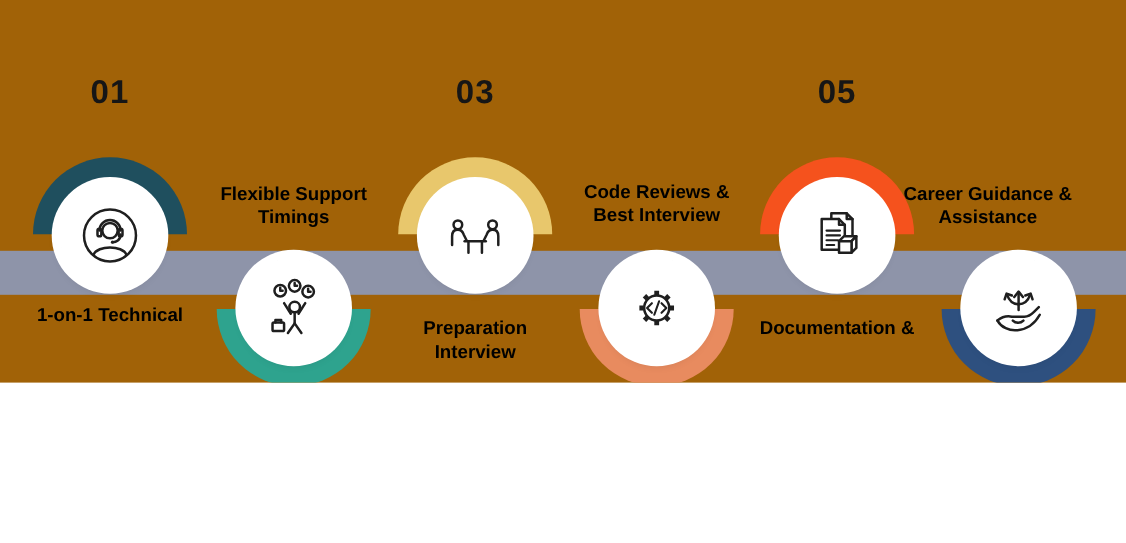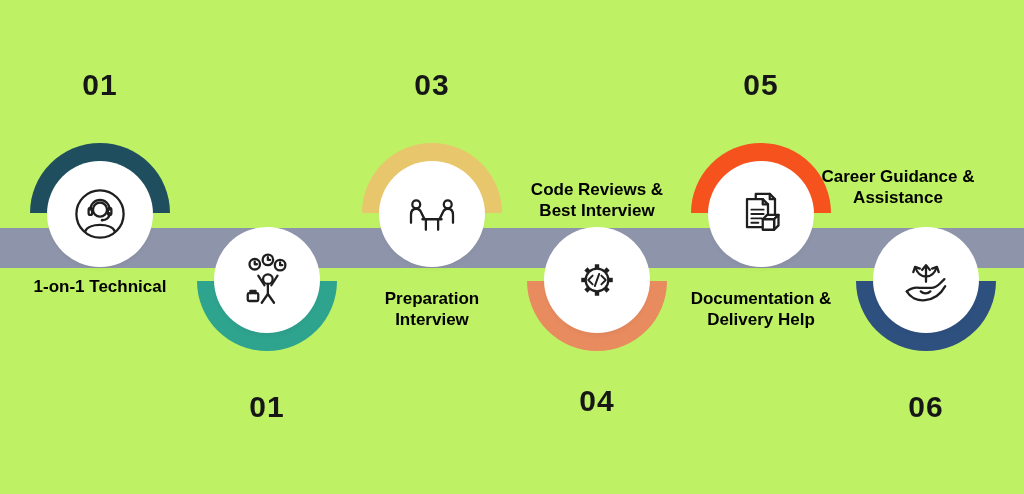--- a/index.html
+++ b/index.html
@@ -1,21 +1,21 @@
 <!DOCTYPE html>
 <html><head>
 <meta charset="utf-8">
 <style>
   html, body { margin: 0; padding: 0; background: #ffffff; }
   body { font-family: "Liberation Sans", "DejaVu Sans", sans-serif; }
   .canvas {
     position: relative;
     width: 1024px;
-    height: 494px;
-    background: #bef264;
+    height: 348px;
+    background: #a16207;
     overflow: hidden;
     text-decoration: underline;
   }
   .band {
     position: absolute;
     left: 0; top: 228px;
     width: 1024px; height: 40px;
     z-index: 1;
   }
   .arc {
@@ -81,20 +81,24 @@
       <rect x="19" y="25" width="4" height="8" rx="2"></rect>
       <rect x="41" y="25" width="4" height="8" rx="2"></rect>
       <path d="M43 31 C43 37 38 39 35 39"></path>
       <circle class="dot" cx="34.5" cy="39" r="1.6"></circle>
     </svg>
   </div>
   <div class="step-label" style="left:10px; top:276px;">
     <div>1-on-1 Technical</div>
   </div>
 
+  <div class="step-label" style="left:177px; top:166px;">
+    <div>Flexible Support</div>
+    <div>Timings</div>
+  </div>
   <div class="icon-circle" style="left:221px; top:234px;">
     <svg class="ic" viewBox="0 0 64 64">
       <circle cx="18" cy="14" r="6"></circle>
         <path d="M18 11 V14 H20.5"></path>
       <circle cx="33" cy="9" r="6"></circle>
         <path d="M33 6 V9 H35.5"></path>
       <circle cx="47" cy="15" r="6"></circle>
         <path d="M47 12 V15 H49.5"></path>
       <circle cx="33" cy="31" r="5.5"></circle>
       <path d="M29 38 L22 27 M37 38 L44 27"></path>
@@ -119,21 +123,21 @@
       <path d="M50 26 c-3 0 -5 2 -6 5 l-3 6"></path>
       <path d="M21 38 H43"></path>
       <path d="M25 38 V50 M39 38 V50"></path>
     </svg>
   </div>
   <div class="step-label" style="left:342px; top:288px;">
     <div>Preparation</div>
     <div>Interview</div>
   </div>
 
-  <div class="step-label" style="left:507px; top:179px;">
+  <div class="step-label" style="left:507px; top:164px;">
     <div>Code Reviews &amp;</div>
     <div>Best Interview</div>
   </div>
   <div class="icon-circle" style="left:551px; top:234px;">
     <svg class="ic" viewBox="0 0 64 64">
       <g class="thick">
         <path d="M45.5 32 H50"></path>
         <path d="M41.5 41.5 L44.7 44.7"></path>
         <path d="M32 45.5 V50"></path>
         <path d="M22.5 41.5 L19.3 44.7"></path>
@@ -162,21 +166,20 @@
       <path class="fillw" d="M16 15 H34 L40 21 V47 H16 Z"></path>
       <path d="M34 15 V21 H40"></path>
       <path class="thin" d="M21 27 H35 M21 32 H35 M21 37 H33 M21 42 H29"></path>
       <path class="fillw" d="M34 38 L39 33 H52 L47 38 Z"></path>
       <path class="fillw" d="M47 38 L52 33 V45 L47 50 Z"></path>
       <path class="fillw" d="M34 38 H47 V50 H34 Z"></path>
     </svg>
   </div>
   <div class="step-label" style="left:671px; top:288px;">
     <div>Documentation &amp;</div>
-    <div>Delivery Help</div>
   </div>
 
   <div class="step-label" style="left:808px; top:166px;">
     <div>Career Guidance &amp;</div>
     <div>Assistance</div>
   </div>
   <div class="icon-circle" style="left:880px; top:234px;">
     <svg class="ic" viewBox="0 0 64 64">
       <path d="M32 34 V16"></path>
       <path d="M27.5 20.5 L32 15 L36.5 20.5"></path>

